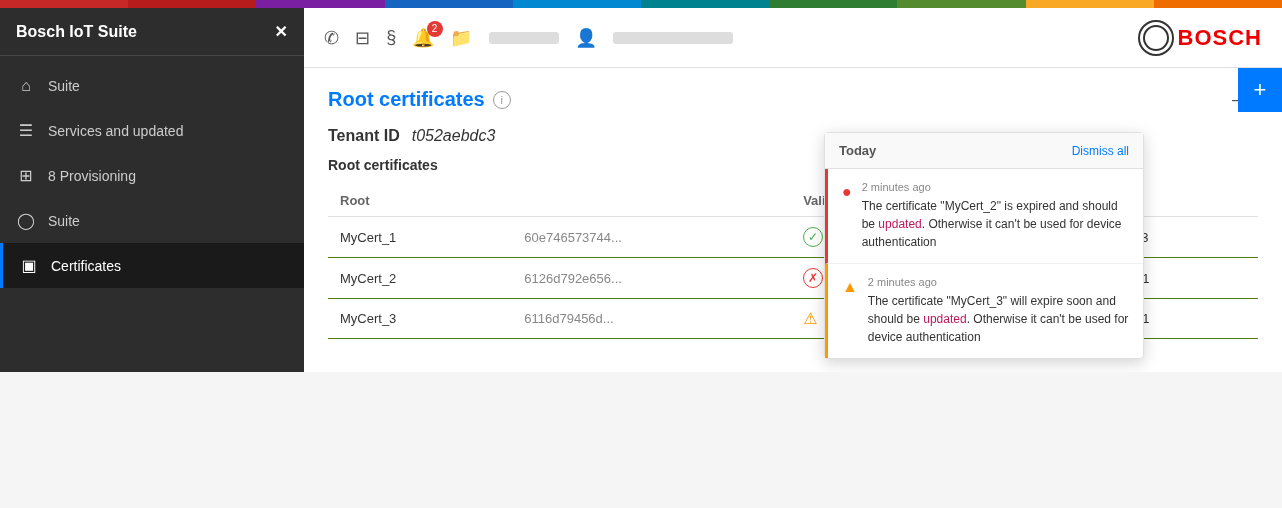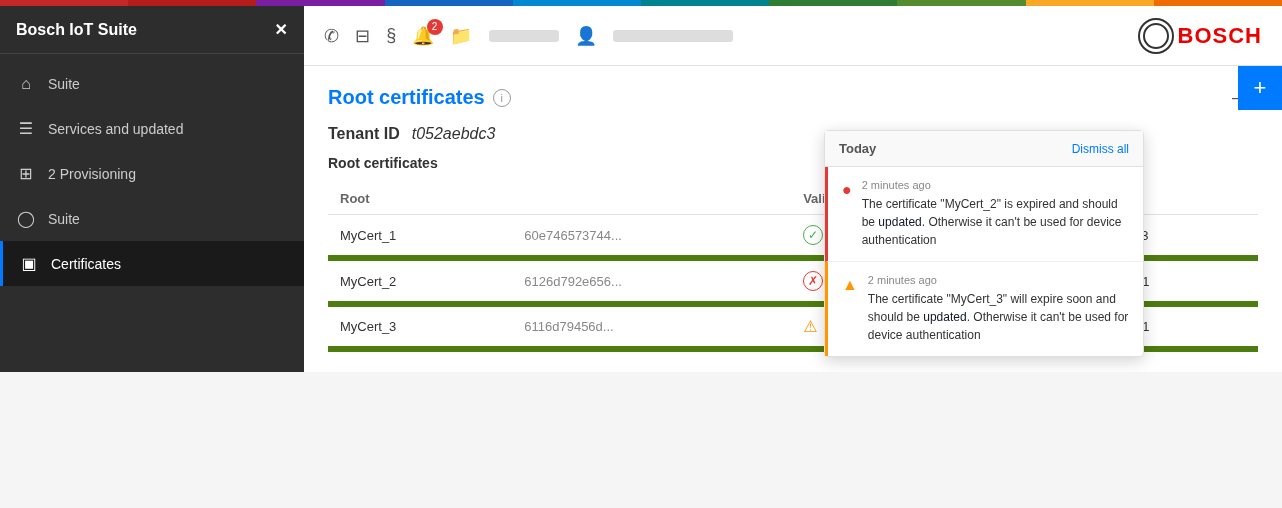--- a/index.html
+++ b/index.html
@@ -42,38 +42,38 @@
 
     .tenant-row { display: flex; align-items: center; gap: 12px; margin-bottom: 12px; font-size: 16px; }
     .tenant-label { font-weight: 600; color: #333; }
     .tenant-value { color: #333; font-style: italic; }
 
     .section-label { font-weight: 600; color: #333; margin-bottom: 12px; }
 
     
     .cert-table { width: 100%; border-collapse: collapse; }
     .cert-table th { text-align: left; padding: 8px 12px; color: #666; font-weight: 600; font-size: 13px; border-bottom: 1px solid #e0e0e0; }
-    .cert-table td { padding: 10px 12px; border-bottom: 6px solid #4d7c0f; font-size: 13px; color: #333; }
+    .cert-table td { padding: 10px 12px; border-bottom: 1px solid #4d7c0f; font-size: 13px; color: #333; }
 
     .add-btn { position: absolute; right: 0; top: 0; width: 44px; height: 44px; background: #007bff; color: #fff; display: flex; align-items: center; justify-content: center; font-size: 22px; cursor: pointer; }
 
     
     .notif-panel { position: absolute; top: 64px; left: 520px; width: 320px; background: #fff; box-shadow: 0 4px 16px rgba(0,0,0,0.18); border-radius: 4px; z-index: 100; border: 1px solid #e0e0e0; }
     .notif-header { display: flex; align-items: center; justify-content: space-between; padding: 10px 14px; border-bottom: 1px solid #e0e0e0; background: #f9f9f9; }
     .notif-header-label { font-size: 13px; color: #555; font-weight: 600; }
     .notif-dismiss { color: #007bff; font-size: 12px; cursor: pointer; text-align: center; }
     .notif-item { display: flex; gap: 10px; padding: 12px 14px; border-bottom: 1px solid #f0f0f0; }
     .notif-item:last-child { border-bottom: none; }
     .notif-icon { font-size: 16px; flex-shrink: 0; margin-top: 2px; }
     .notif-icon.error { color: #e53935; }
     .notif-icon.warning { color: #ff9800; }
     .notif-body { flex: 1; }
     .notif-time { font-size: 11px; color: #888; margin-bottom: 4px; }
     .notif-text { font-size: 12px; color: #333; line-height: 1.5; }
-    .notif-link { color: #0f172a; text-decoration: none; cursor: pointer; }
+    .notif-link { color: #be185d; text-decoration: none; cursor: pointer; }
 
     
     .notif-item.error-item { border-left: 3px solid #e53935; }
     .notif-item.warning-item { border-left: 3px solid #ff9800; }
   </style>
 </head>
 <body>
 
 <div class="app-container">
   <div class="color-bar">
@@ -100,21 +100,21 @@
         <div class="sidebar-item">
           <span class="icon">⌂</span>
           <span>Suite</span>
         </div>
         <div class="sidebar-item">
           <span class="icon">☰</span>
           <span>Services and updated</span>
         </div>
         <div class="sidebar-item">
           <span class="icon">⊞</span>
-          <span>2 Provisioning</span>
+          <span>8 Provisioning</span>
         </div>
         <div class="sidebar-item">
           <span class="icon">◯</span>
           <span>Suite</span>
         </div>
         <div class="sidebar-item active">
           <span class="icon">▣</span>
           <span>Certificates</span>
         </div>
       </div>

